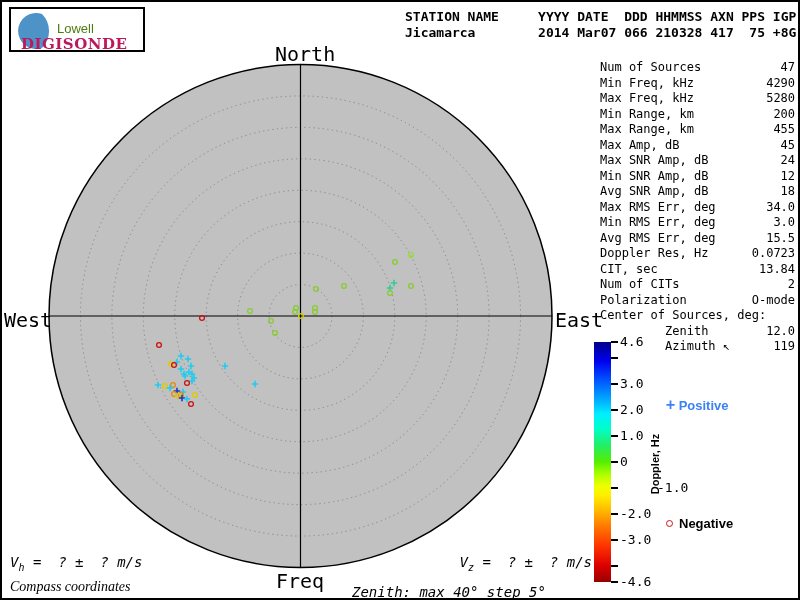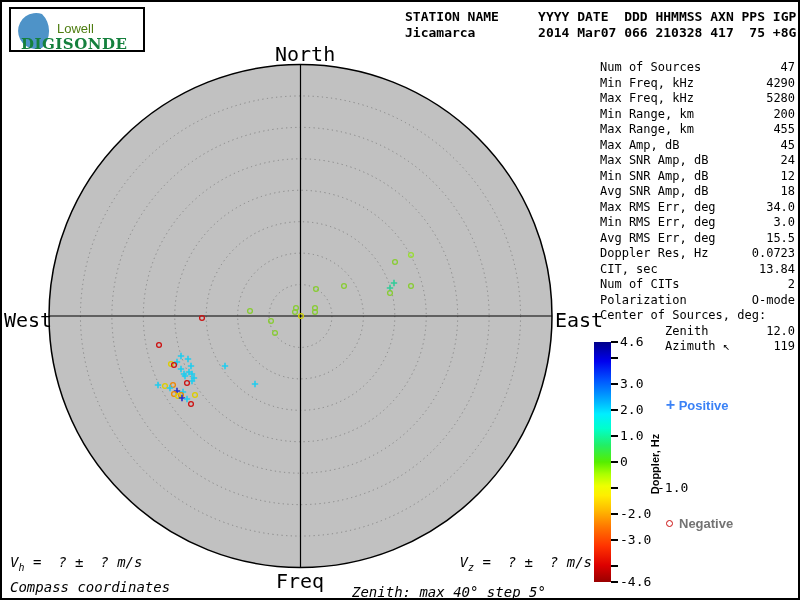--- a/index.html
+++ b/index.html
@@ -4,21 +4,21 @@
 <style>
   html,body{margin:0;padding:0;background:#fff;}
   #page{position:relative;width:800px;height:600px;background:#ffffff;
         border:2px solid #000;box-sizing:border-box;overflow:hidden;
         font-family:"DejaVu Sans Mono",monospace;color:#000;}
   .abs{position:absolute;}
   .pre{white-space:pre;}
   
   #logo-box{left:7px;top:5px;width:136px;height:45px;border:2px solid #000;box-sizing:border-box;background:#fff;}
   #logo-lowell{left:46px;top:12px;font-family:Liberation Sans, sans-serif;font-size:13px;color:#4d7c0f;}
-  #logo-digisonde{left:10px;top:26px;font-family:"DejaVu Serif",serif;font-size:15px;font-weight:bold;color:#15803d;letter-spacing:.5px;}
+  #logo-digisonde{left:10px;top:26px;font-family:"DejaVu Serif",serif;font-size:15px;font-weight:bold;color:#be185d;letter-spacing:.5px;}
   
   #header{left:403px;top:7px;font-size:13px;font-weight:bold;line-height:16px;}
   
   #stats{left:598px;top:58px;font-size:12px;line-height:15.5px;}
   
   .compass{font-size:20px;font-weight:normal;}
   #lbl-north{left:273px;top:40px;width:50px;text-align:center;}
   #lbl-south{left:273px;top:567px;width:50px;text-align:center;}
   #lbl-west{left:2px;top:306px;width:42px;text-align:right;}
   #lbl-east{left:553px;top:306px;width:50px;text-align:left;}
@@ -29,28 +29,28 @@
       #22EE66 43%,#55EE00 50%,#AAFF00 55%,#EEFF00 60%,#FFEE00 64%,#FFBB00 70%,
       #FF7700 77%,#FF3300 85%,#DD0000 93%,#990000 100%);}
   .cb-tick{position:absolute;left:609px;width:7px;height:2px;background:#000;}
   .cb-label{position:absolute;left:618px;font-size:13px;font-weight:normal;white-space:pre;}
   #cb-title{left:614px;top:455px;width:80px;height:14px;text-align:center;
     font-family:"Liberation Sans",sans-serif;font-size:11px;font-weight:bold;
     transform:rotate(-90deg);transform-origin:center;}
   
   .legend{font-family:"Liberation Sans",sans-serif;font-size:13px;font-weight:bold;}
   #legend-pos{left:664px;top:394px;color:#3b82f6;}
-  #legend-neg{left:664px;top:514px;color:#737373;}
+  #legend-neg{left:664px;top:514px;color:#000000;}
   #legend-pos .mark{font-family:"DejaVu Sans Mono",monospace;font-size:15px;}
   .neg-circle{display:inline-block;width:5px;height:5px;border:1.5px solid #CC1111;
     border-radius:50%;margin-right:6px;vertical-align:1px;}
   
   .foot{font-size:14px;font-style:italic;}
   #foot-vh{left:8px;top:552px;}
-  #foot-compass{left:8px;top:577px;}
+  #foot-compass{left:8px;top:577px;font-family:Liberation Serif, serif;}
   #foot-vz{left:400px;top:552px;width:190px;text-align:right;}
   #foot-zenith{left:350px;top:582px;width:237px;text-align:left;}
   #foot-version{right:5px;top:581px;font-family:"DejaVu Sans",sans-serif;font-size:12px;white-space:pre;}
   sub{font-size:10px;}
 </style>
 </head>
 <body>
 
 <div id="page">
 

